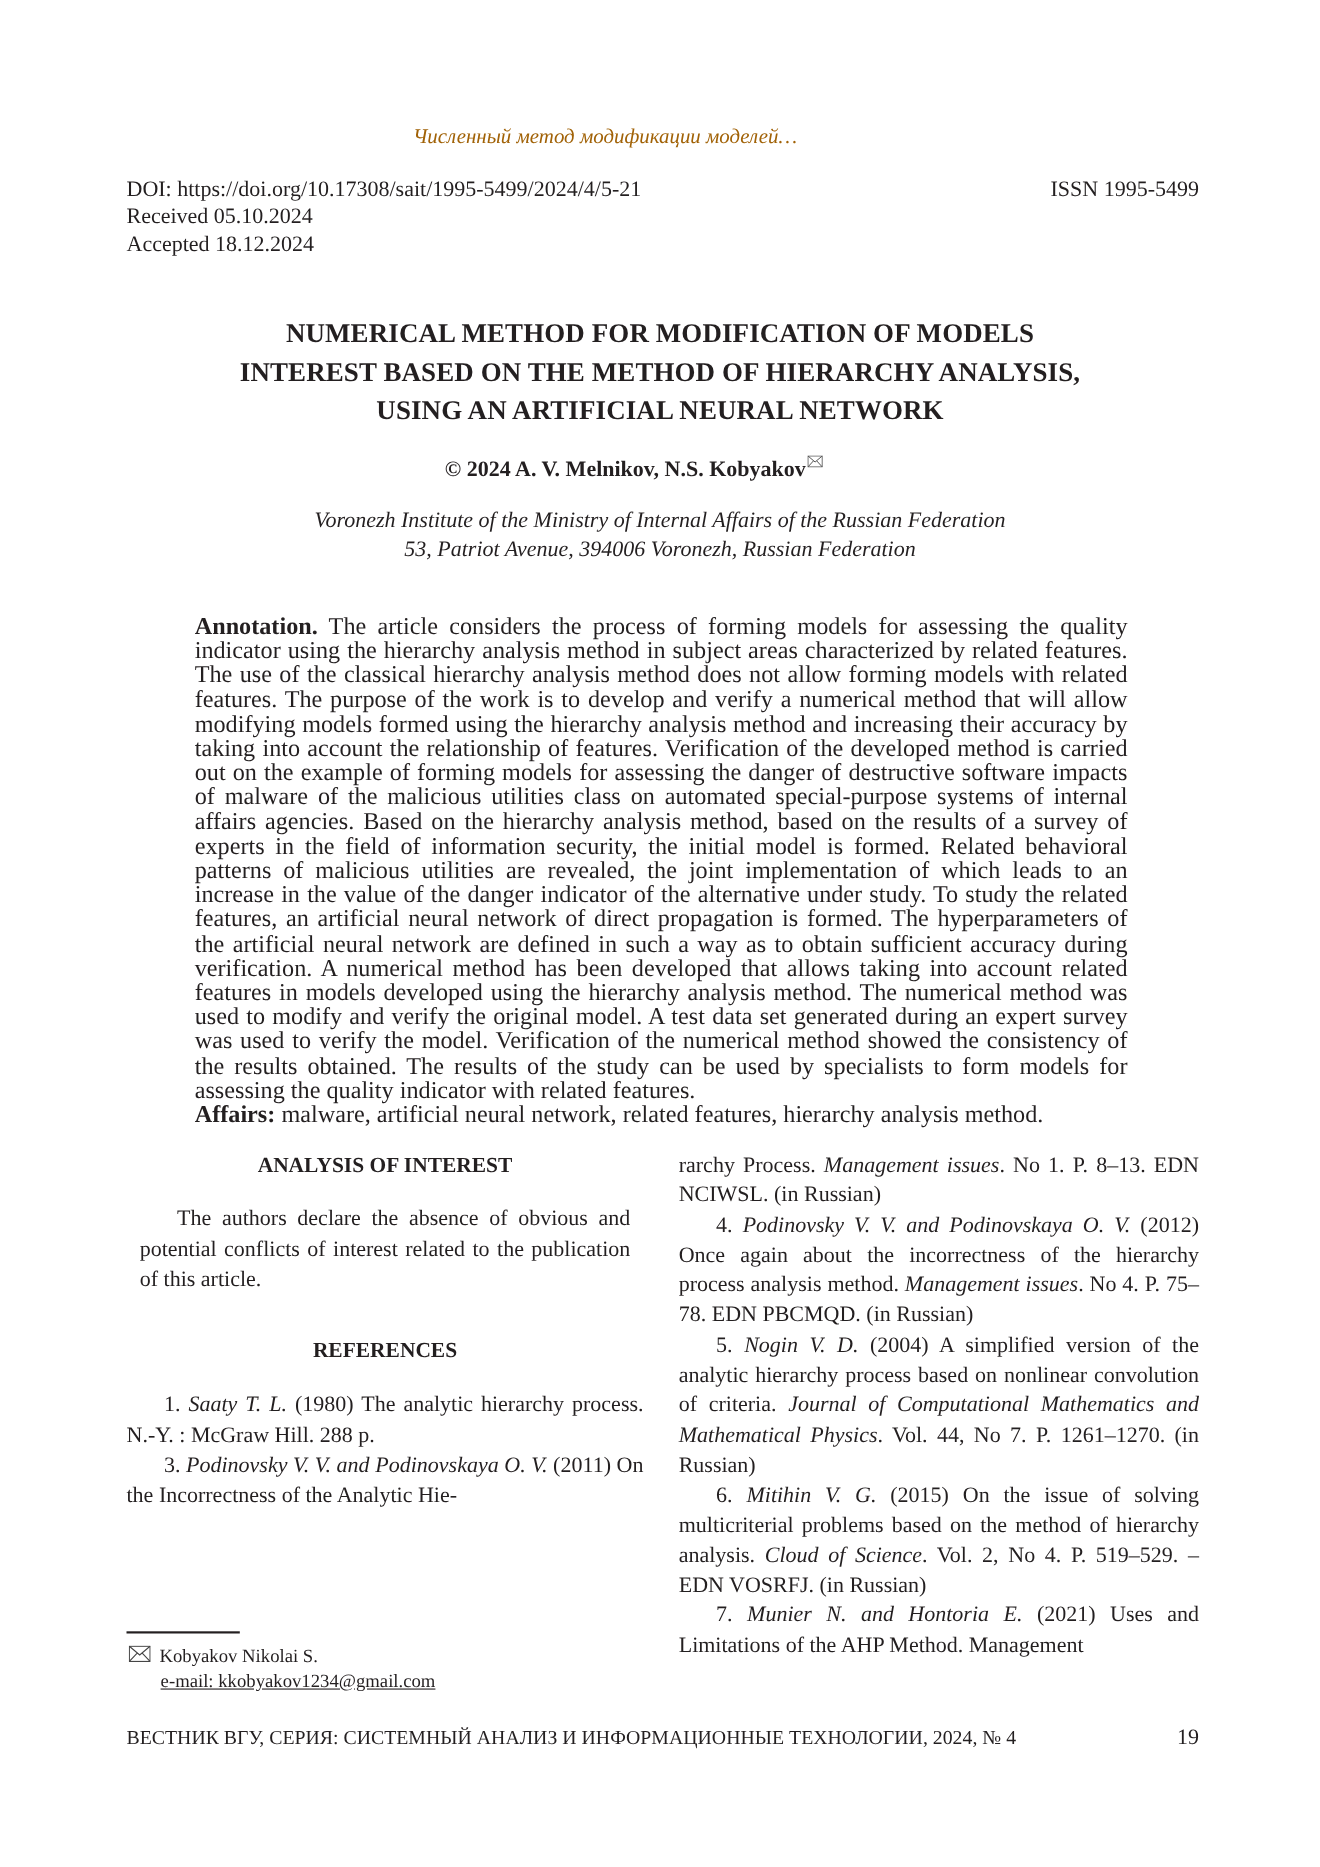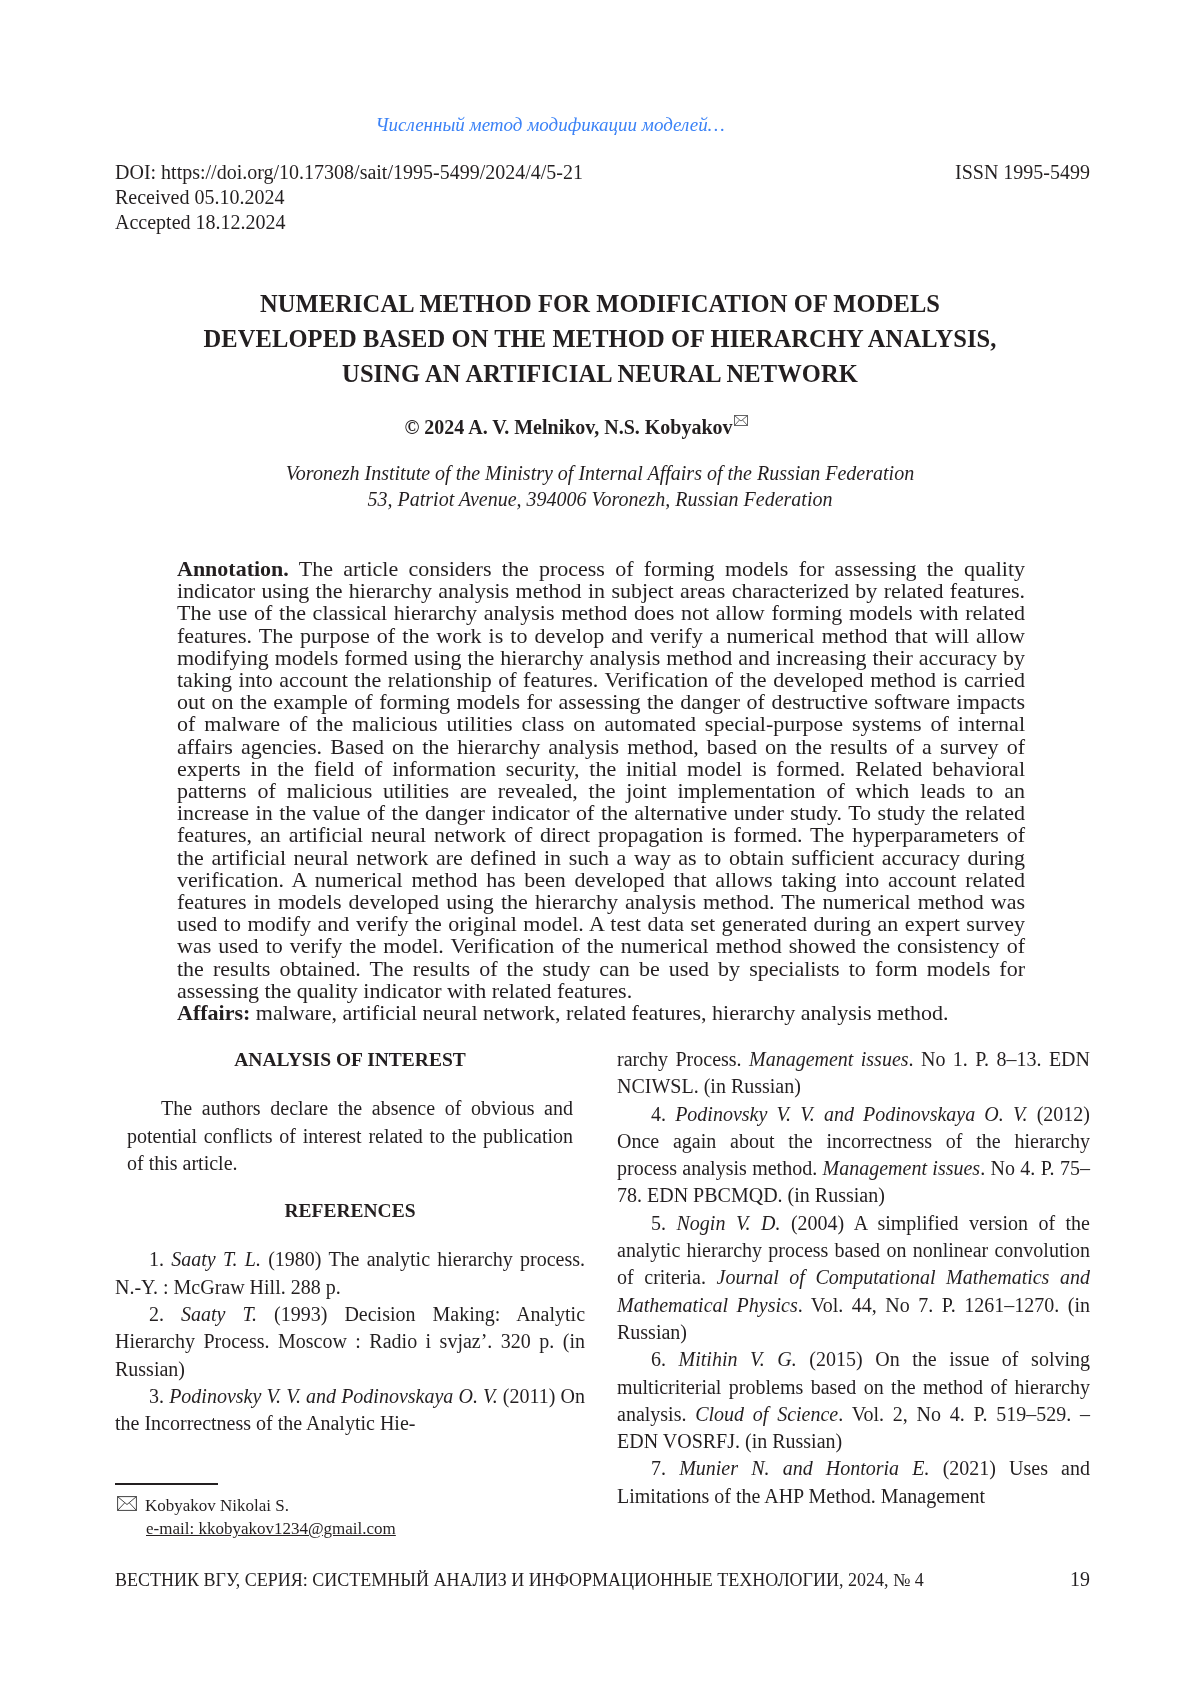--- a/index.html
+++ b/index.html
@@ -2,21 +2,21 @@
 <html><head>
 <meta charset="utf-8">
 <style>
   html, body { margin: 0; padding: 0; background: #ffffff; }
   body {
     width: 1200px; height: 1697px; position: relative; overflow: hidden;
     font-family: "Liberation Serif", "DejaVu Serif", serif; color: #231f20;
   }
   .running-head {
     position: absolute; top: 114px; left: 0; width: 1100px; text-align: center;
-    font-style: italic; font-size: 19px; color: #3b82f6;
+    font-style: italic; font-size: 19px; color: #a16207;
   }
   .meta {
     position: absolute; top: 160px; left: 115px; width: 975px;
     font-size: 20px; line-height: 25px;
   }
   .meta .issn { position: absolute; right: 0; top: 0; margin-left: 40px; }
   .title {
     position: absolute; top: 286px; left: 150px; width: 900px; text-align: center;
     font-weight: bold; font-size: 24.5px; line-height: 35px; letter-spacing: 0.1px;
   }
@@ -39,21 +39,21 @@
     font-size: 20px; line-height: 27.3px;
   }
   .col-right {
     position: absolute; top: 1046px; left: 617px; width: 473px;
     font-size: 20px; line-height: 27.3px;
   }
   .section-heading {
     text-align: center; font-weight: bold; font-size: 19.5px; margin: 0;
   }
   .section-heading.coi { margin-bottom: 22px; }
-  .section-heading.refs { margin-top: 20px; margin-bottom: 22px; }
+  .section-heading.refs { margin-top: 38px; margin-bottom: 22px; }
   p.body-para { margin: 12px; text-indent: 34px; text-align: justify; }
   .ref { margin: 0; text-indent: 34px; text-align: justify; }
   .ref.cont { text-indent: 0; }
   .ref i { font-style: italic; }
   .footnote-rule {
     position: absolute; top: 1483px; left: 115px; width: 103px; height: 2px; background: #231f20;
   }
   .footnote {
     position: absolute; top: 1494px; left: 117px; font-size: 17px; line-height: 23px;
   }
@@ -73,21 +73,21 @@
 
 <div class="meta">
   <div>DOI: https://doi.org/10.17308/sait/1995-5499/2024/4/5-21</div>
   <div>Received 05.10.2024</div>
   <div>Accepted 18.12.2024</div>
   <div class="issn">ISSN 1995-5499</div>
 </div>
 
 <div class="title">
   <div>NUMERICAL METHOD FOR MODIFICATION OF MODELS</div>
-  <div>DEVELOPED BASED ON THE METHOD OF HIERARCHY ANALYSIS,</div>
+  <div>INTEREST BASED ON THE METHOD OF HIERARCHY ANALYSIS,</div>
   <div>USING AN ARTIFICIAL NEURAL NETWORK</div>
 </div>
 
 <div class="authors">
   <span>© 2024 A. V. Melnikov, N.S. Kobyakov</span><span class="env-sup"><svg width="14" height="11" viewBox="0 0 14 11">
         <rect x="0.5" y="0.5" width="13" height="10" fill="none" stroke="#555" stroke-width="0.9"></rect>
         <path d="M0.5 0.5 L7 6 L13.5 0.5 M0.5 10.5 L5.5 5 M13.5 10.5 L8.5 5" fill="none" stroke="#555" stroke-width="0.9"></path>
       </svg></span>
 </div>
 
@@ -99,21 +99,20 @@
 <div class="abstract">
   <b>Annotation.</b><span> The article considers the process of forming models for assessing the quality indicator using the hierarchy analysis method in subject areas characterized by related features. The use of the classical hierarchy analysis method does not allow forming models with related features. The purpose of the work is to develop and verify a numerical method that will allow modifying models formed using the hierarchy analysis method and increasing their accuracy by taking into account the relationship of features. Verification of the developed method is carried out on the example of forming models for assessing the danger of destructive software impacts of malware of the malicious utilities class on automated special-purpose systems of internal affairs agencies. Based on the hierarchy analysis method, based on the results of a survey of experts in the field of information security, the initial model is formed. Related behavioral patterns of malicious utilities are revealed, the joint implementation of which leads to an increase in the value of the danger indicator of the alternative under study. To study the related features, an artificial neural network of direct propagation is formed. The hyperparameters of the artificial neural network are defined in such a way as to obtain sufficient accuracy during verification. A numerical method has been developed that allows taking into account related features in models developed using the hierarchy analysis method. The numerical method was used to modify and verify the original model. A test data set generated during an expert survey was used to verify the model. Verification of the numerical method showed the consistency of the results obtained. The results of the study can be used by specialists to form models for assessing the quality indicator with related features.</span><br>
   <b>Affairs:</b><span> malware, artificial neural network, related features, hierarchy analysis method.</span>
 </div>
 
 <div class="col-left">
   <h3 class="section-heading coi">ANALYSIS OF INTEREST</h3>
   <p class="body-para">The authors declare the absence of obvious and potential conflicts of interest related to the publication of this article.</p>
   <h3 class="section-heading refs">REFERENCES</h3>
   <p class="ref"><span>1. </span><i>Saaty T. L.</i><span> (1980) The analytic hierarchy process. N.-Y. : McGraw Hill. 288 p.</span></p>
-  <p class="ref"><span>2. </span><i>Saaty T.</i><span> (1993) Decision Making: Analytic Hierarchy Process. Moscow : Radio i svjaz’. 320 p. (in Russian)</span></p>
   <p class="ref"><span>3. </span><i>Podinovsky V. V. and Podinovskaya O. V.</i><span> (2011) On the Incorrectness of the Analytic Hie-</span></p>
 </div>
 
 <div class="col-right">
   <p class="ref cont"><span>rarchy Process. </span><i>Management issues</i><span>. No 1. P. 8–13. EDN NCIWSL. (in Russian)</span></p>
   <p class="ref"><span>4. </span><i>Podinovsky V. V. and Podinovskaya O. V.</i><span> (2012) Once again about the incorrectness of the hierarchy process analysis method. </span><i>Management issues</i><span>. No 4. P. 75–78. EDN PBCMQD. (in Russian)</span></p>
   <p class="ref"><span>5. </span><i>Nogin V. D.</i><span> (2004) A simplified version of the analytic hierarchy process based on nonlinear convolution of criteria. </span><i>Journal of Computational Mathematics and Mathematical Physics</i><span>. Vol. 44, No 7. P. 1261–1270. (in Russian)</span></p>
   <p class="ref"><span>6. </span><i>Mitihin V. G.</i><span> (2015) On the issue of solving multicriterial problems based on the method of hierarchy analysis. </span><i>Cloud of Science</i><span>. Vol. 2, No 4. P. 519–529. – EDN VOSRFJ. (in Russian)</span></p>
   <p class="ref"><span>7. </span><i>Munier N. and Hontoria E.</i><span> (2021) Uses and Limitations of the AHP Method. Management</span></p>
 </div>

